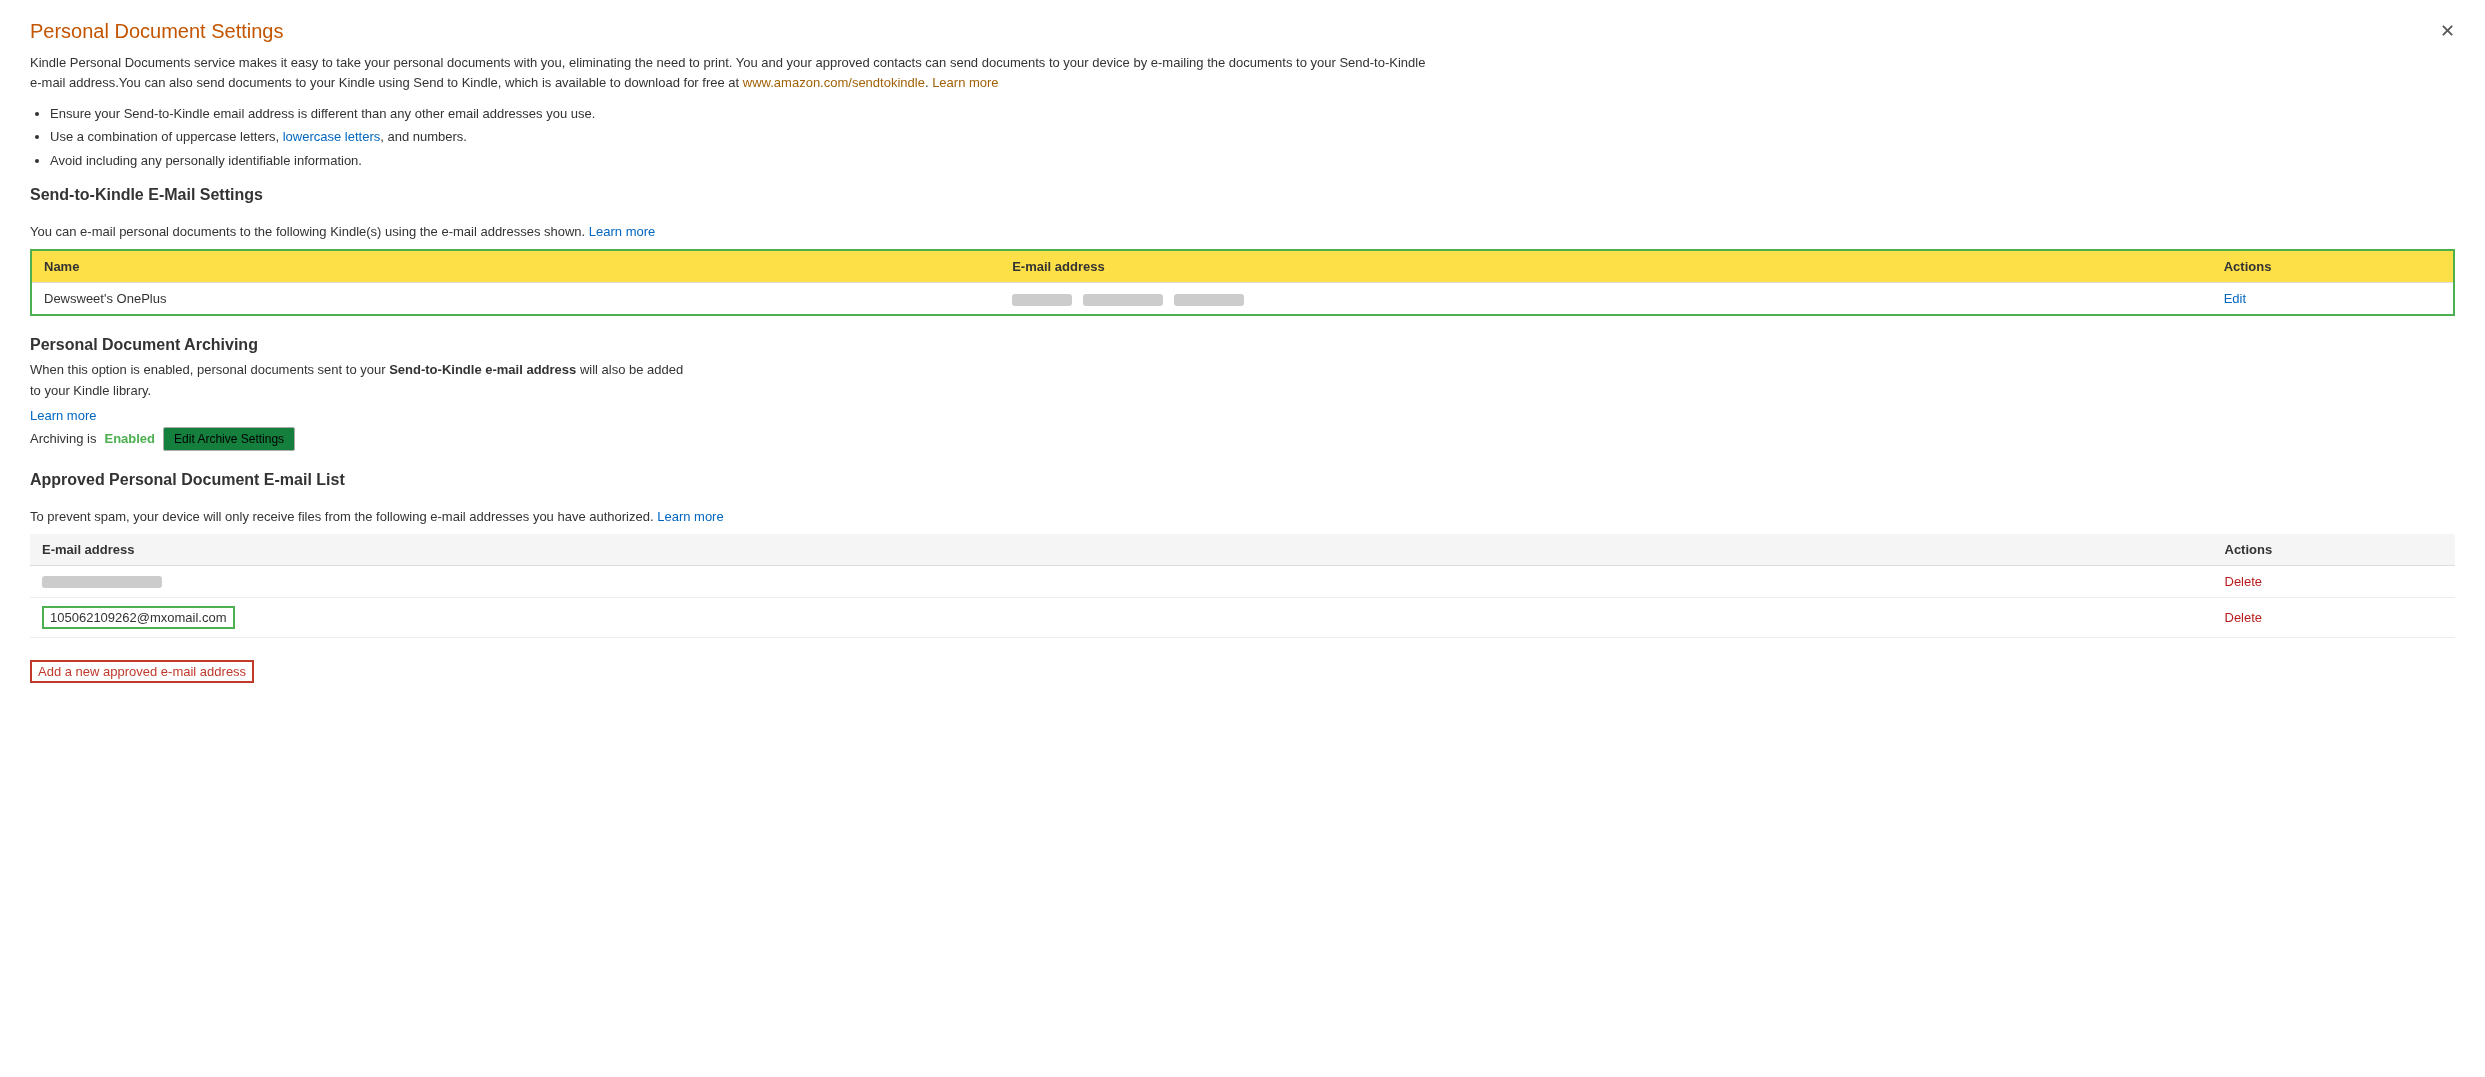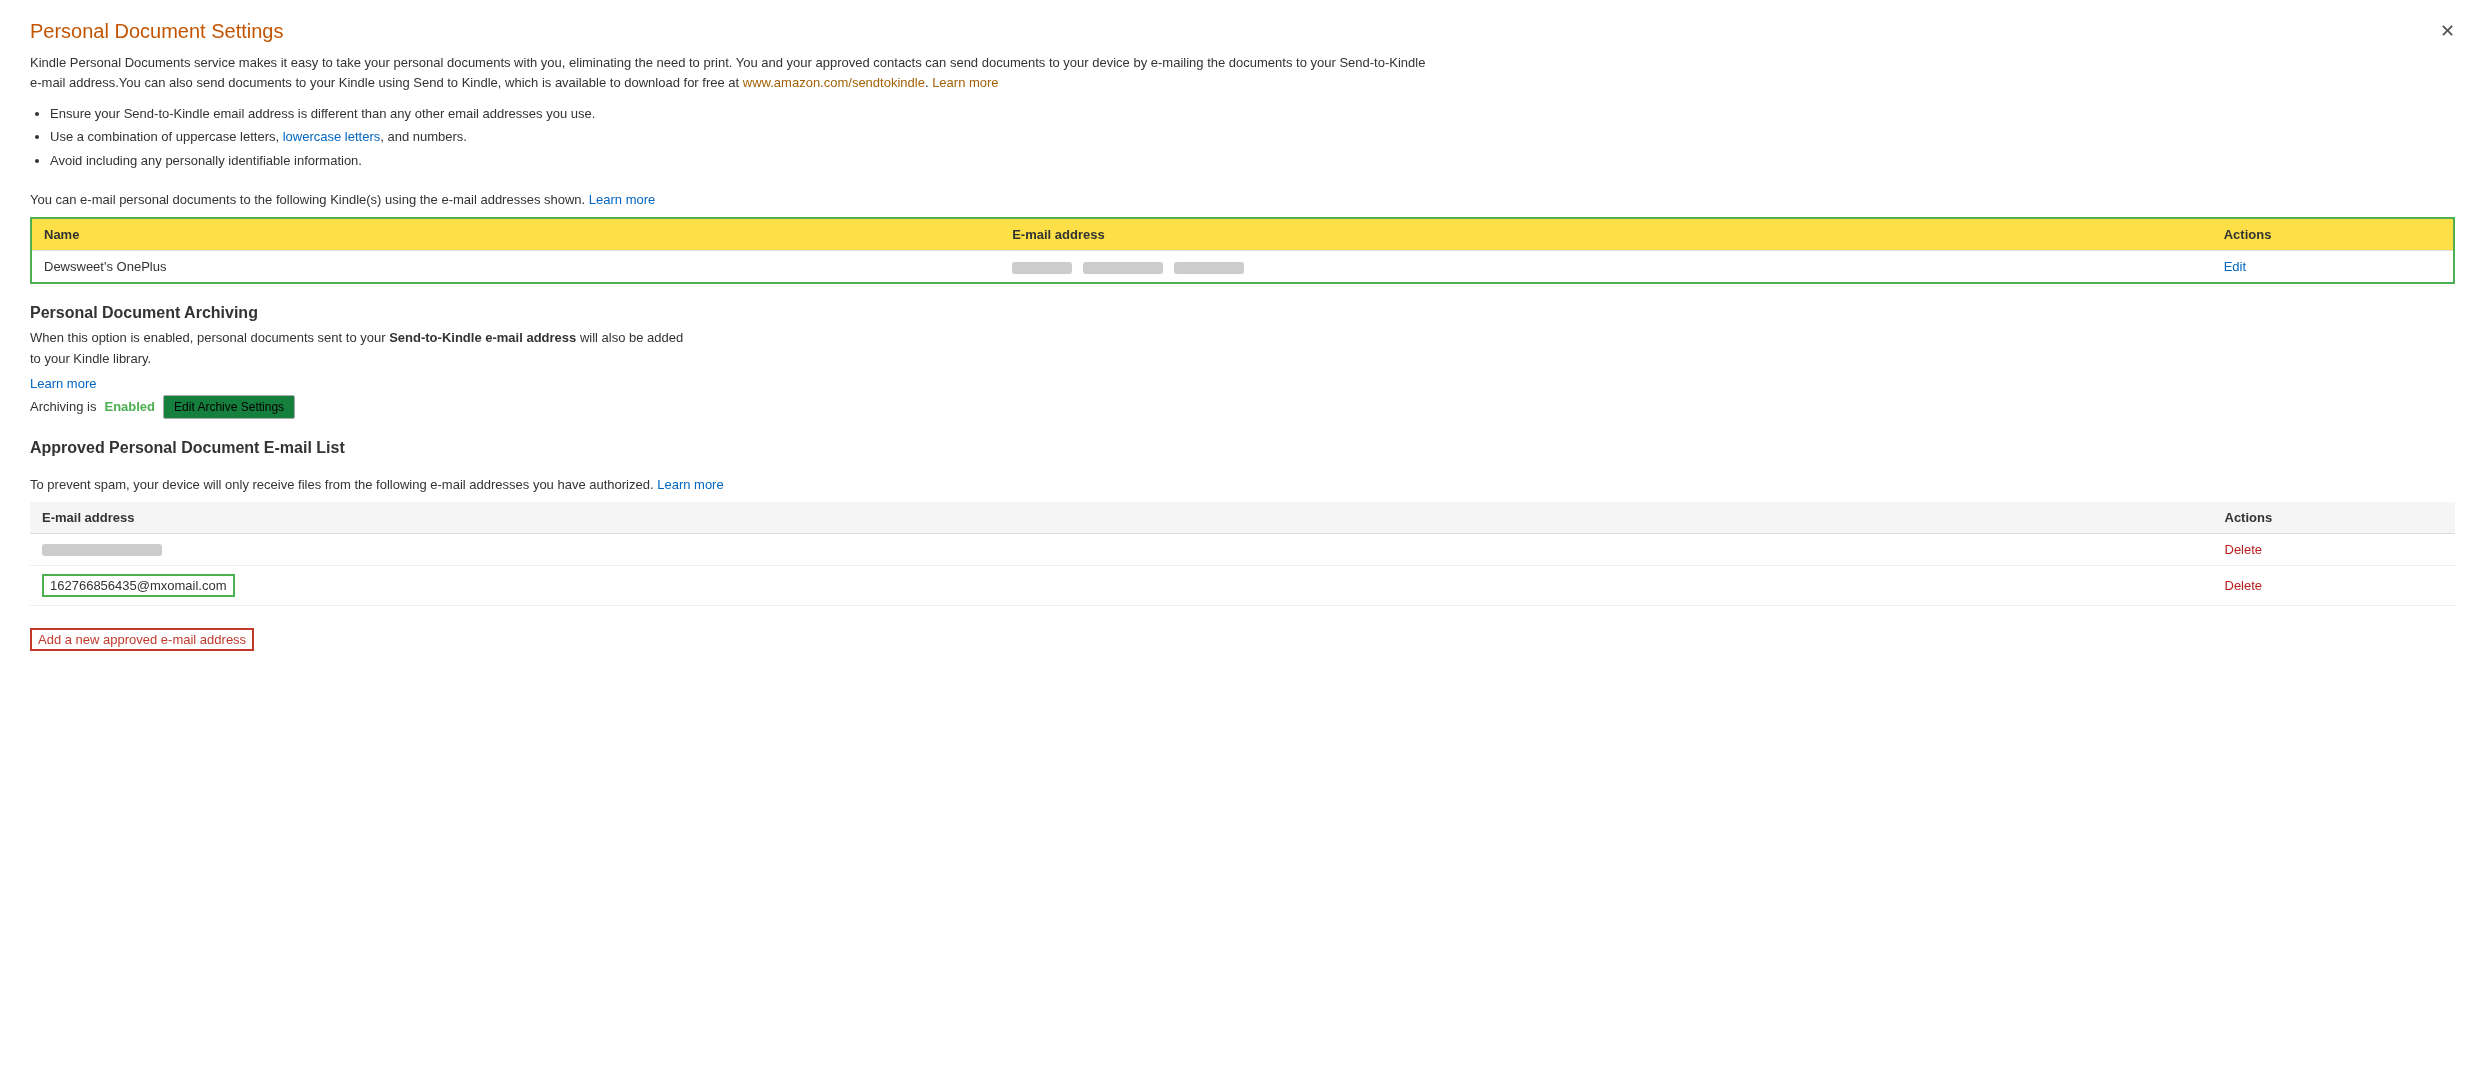--- a/index.html
+++ b/index.html
@@ -193,20 +193,21 @@
     <span>Kindle Personal Documents service makes it easy to take your personal documents with you, eliminating the need to print. You and your approved contacts can send documents to your device by e-mailing the documents to your Send-to-Kindle e-mail address.You can also send documents to your Kindle using Send to Kindle, which is available to download for free at</span>
     <a href="#"><span>www.amazon.com/sendtokindle</span></a><span>. </span><a href="#"><span>Learn more</span></a>
   </p>
 
   <ul class="bullet-list">
     <li>Ensure your Send-to-Kindle email address is different than any other email addresses you use.</li>
     <li>Use a combination of uppercase letters, <a href="#">lowercase letters</a>, and numbers.</li>
     <li>Avoid including any personally identifiable information.</li>
   </ul>
 
+  <div class="section-title">Send-to-Kindle E-Mail Settings</div>
   <p class="section-desc">
     <span>You can e-mail personal documents to the following Kindle(s) using the e-mail addresses shown.</span>
     <a href="#"> <span>Learn more</span></a>
   </p>
 
   <table class="email-table">
     <thead>
       <tr>
         <th style="width:40%">Name</th>
         <th style="width:50%">E-mail address</th>
@@ -262,21 +263,21 @@
         <tr>
           <td>
             <span class="blurred-text" style="width:120px"></span>
           </td>
           <td class="actions-cell">
             <a href="#">Delete</a>
           </td>
         </tr>
         <tr>
           <td>
-            <span class="highlighted-email">162766856435@mxomail.com</span>
+            <span class="highlighted-email">105062109262@mxomail.com</span>
           </td>
           <td class="actions-cell">
             <a href="#">Delete</a>
           </td>
         </tr>
       </tbody>
     </table>
 
     <a class="add-email-link" href="#">Add a new approved e-mail address</a>
   </div>

